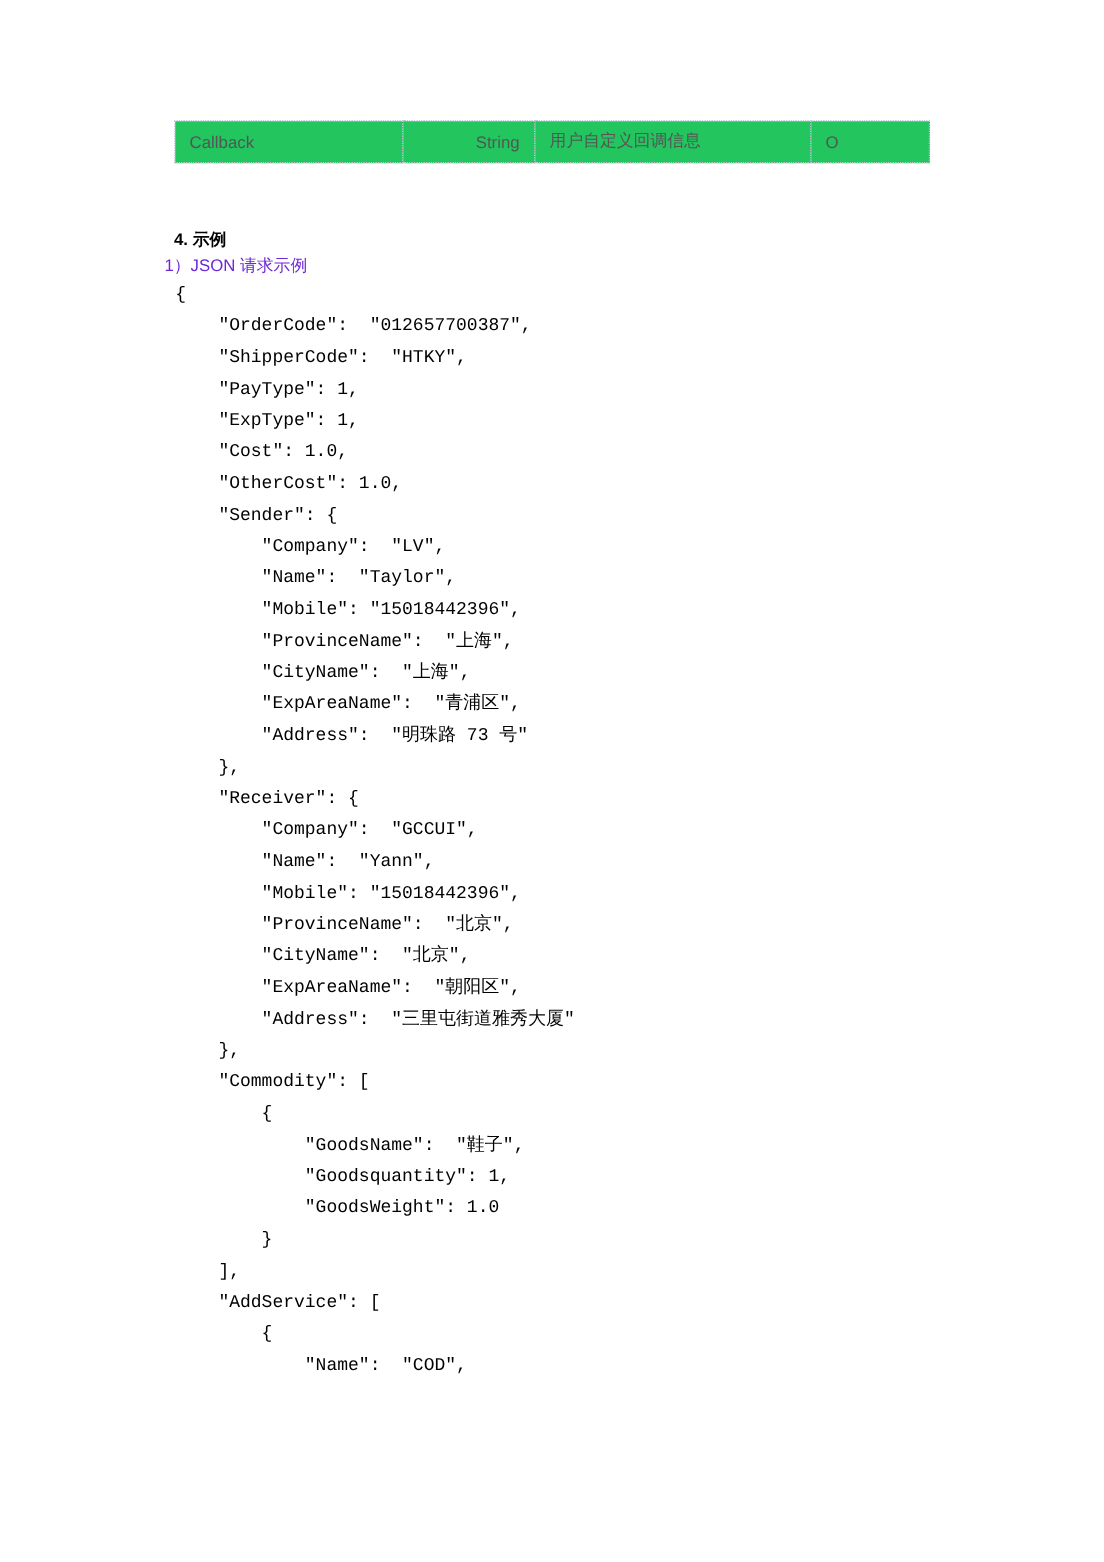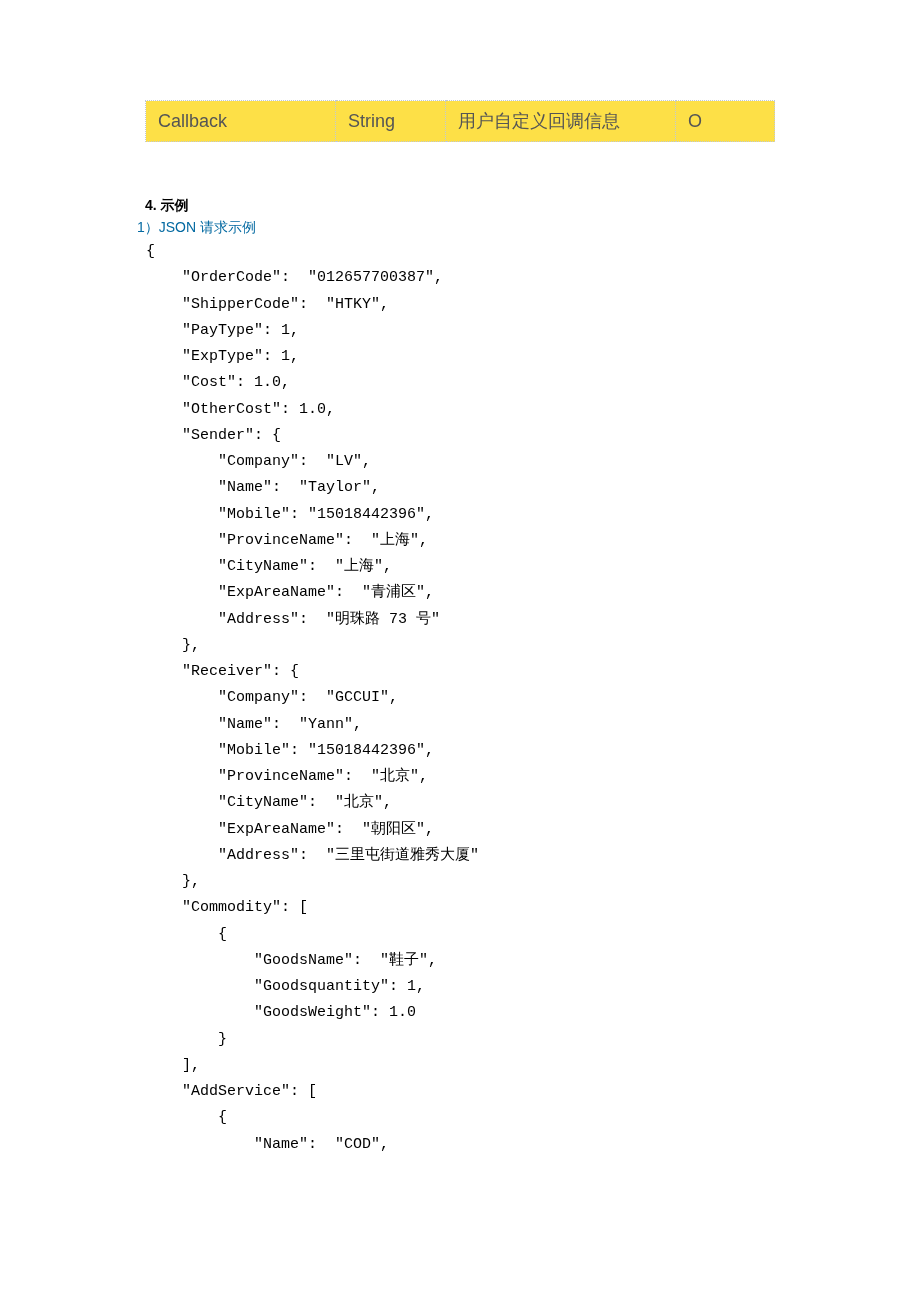--- a/index.html
+++ b/index.html
@@ -14,39 +14,39 @@
     position: relative;
   }
   .param-table {
     width: 100%;
     border-collapse: collapse;
     margin-bottom: 55px;
   }
   .param-table td {
     border: 1px dotted #bfc8d6;
     padding: 8px 12px;
-    font-size: 18px;
+    font-size: 14px;
     color: #555;
-    background: #fde047;
+    background: #22c55e;
     vertical-align: middle;
   }
   .param-table td:nth-child(1){ width: 190px; }
-  .param-table td:nth-child(2){ width: 110px; }
+  .param-table td:nth-child(2){ width: 110px; text-align: right; }
   .param-table td:nth-child(3){ width: 230px; }
   .param-table td:nth-child(4){ width: auto; }
 
   .section-title {
     font-size: 14px;
     font-weight: bold;
     color: #000000;
     margin-bottom: 4px;
   }
   .sub-title {
     font-size: 14px;
-    color: #0369a1;
+    color: #6d28d9;
     margin-bottom: 2px;
     margin-left: -8px;
   }
 
   .code-block {
     font-family: "Courier New", "SimSun", monospace;
     font-size: 15px;
     line-height: 1.75;
     color: #000;
     white-space: pre;

